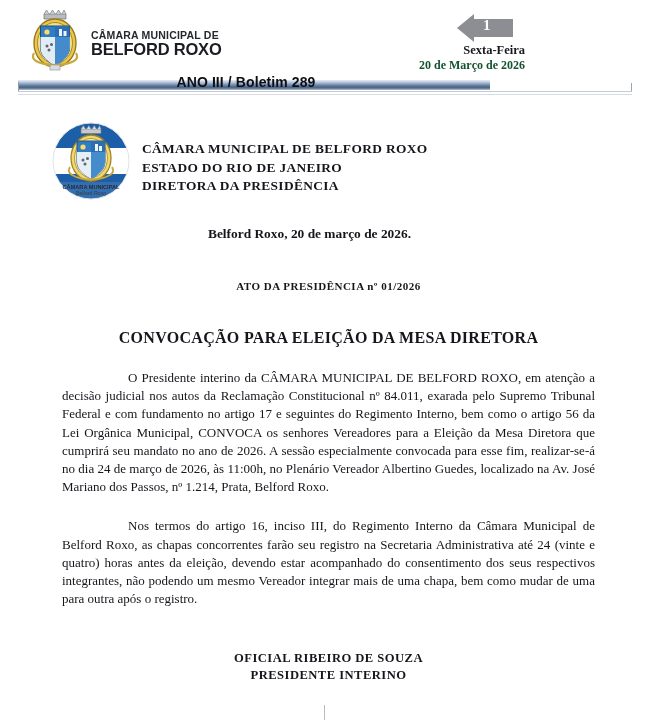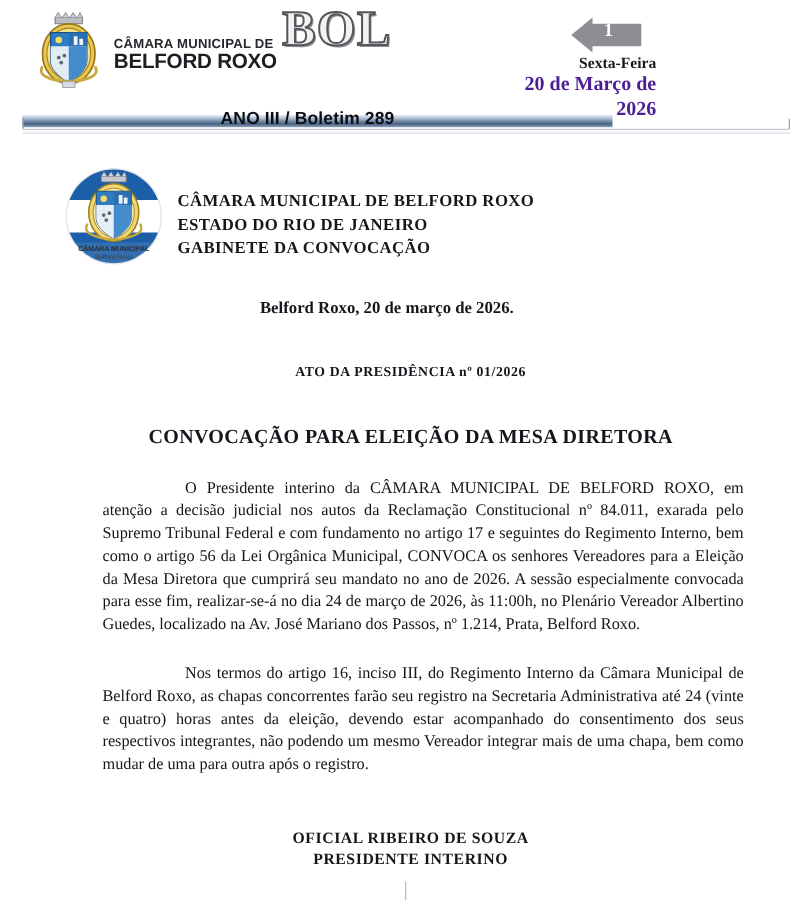--- a/index.html
+++ b/index.html
@@ -132,33 +132,32 @@
   }
   .edition-day {
     font-size: 12.5px;
     font-weight: bold;
     line-height: 1.22;
     color: #17181c;
     display: block;
     margin-top: 1px;
   }
   .edition-date {
-    font-size: 16px;
+    font-size: 12px;
     font-weight: bold;
     line-height: 1.22;
-    color: #4c1d95;
+    color: #14532d;
     display: block;
   }
 
   
   .banner {
     position: relative;
     height: 26px;
     width: 647px;
-    margin-top: 12px;
   }
   .banner-bar {
     position: absolute;
     left: 18px;
     top: 6px;
     width: 472px;
     height: 10px;
     background: linear-gradient(to bottom,
         #e9eef6 0%, #b9c9de 22%, #6d86a6 52%, #49617f 72%, #7e93ad 92%, #cfd9e6 100%);
   }
@@ -267,21 +266,20 @@
     color: #14161b;
   }
   .para {
     font-size: 13px;
     line-height: 1.40;
     text-align: justify;
     text-indent: 66px;
     margin-top: 22px;
     color: #14161b;
     hyphens: manual;
-    margin-left: 20px;
   }
   .para.second {
     margin-top: 21px;
   }
   .signature {
     text-align: center;
     margin-top: 42px;
   }
   .signature span {
     display: block;
@@ -332,21 +330,20 @@
         <rect x="22" y="58" width="10" height="5" fill="#d8dbdf" stroke="#8d9096" stroke-width="0.6"></rect>
       </svg>
     </div>
     <div class="wordmark">
       <span class="wm-1">CÂMARA MUNICIPAL DE</span>
       <span class="wm-2">BELFORD ROXO</span>
     </div>
   </div>
 
   <div class="bol-block">
-    <span class="bol-logo">BOL</span>
   </div>
 
   <div class="edition-arrow-wrap">
     <div class="edition-arrow">
       <div class="arrow-head"></div>
       <div class="arrow-body"></div>
       <div class="arrow-num">1</div>
     </div>
     <span class="edition-day">Sexta-Feira</span>
     <span class="edition-date">20 de Março de 2026</span>
@@ -400,21 +397,21 @@
       <path d="M18 45 q-3 5 2 8 q8 4.5 19 4.5 q11 0 19 -4.5 q5 -3 2 -8" fill="none" stroke="#c9a93c" stroke-width="2"></path>
 
       <text x="39" y="67" text-anchor="middle" font-family="Liberation Sans, DejaVu Sans, sans-serif" font-size="5.6" font-weight="bold" fill="#2a2c31">CÂMARA MUNICIPAL</text>
       <text x="39" y="73" text-anchor="middle" font-family="Liberation Sans, DejaVu Sans, sans-serif" font-size="5.2" fill="#3a3d42">Belford Roxo</text>
     </svg>
   </div>
 
   <div class="letterhead-lines">
     <span>CÂMARA MUNICIPAL DE BELFORD ROXO</span>
     <span>ESTADO DO RIO DE JANEIRO</span>
-    <span>GABINETE DA CONVOCAÇÃO</span>
+    <span>DIRETORA DA PRESIDÊNCIA</span>
   </div>
 </div>
 
 <div class="doc">
 
   <div class="place-date">Belford Roxo, 20 de março de 2026.</div>
 
   <div class="act-title">ATO DA PRESIDÊNCIA nº 01/2026</div>
 
   <div class="doc-subject">CONVOCAÇÃO PARA ELEIÇÃO DA MESA DIRETORA</div>

